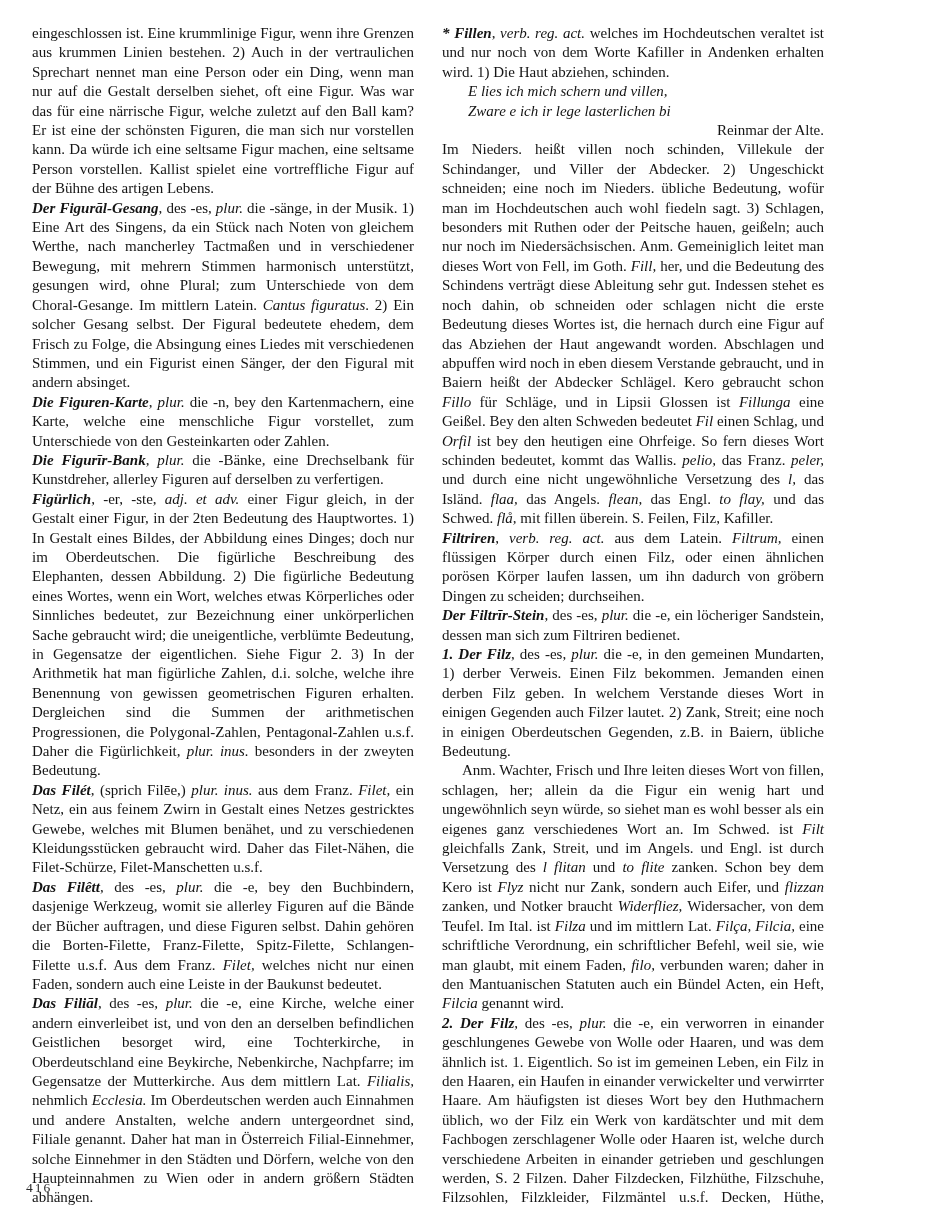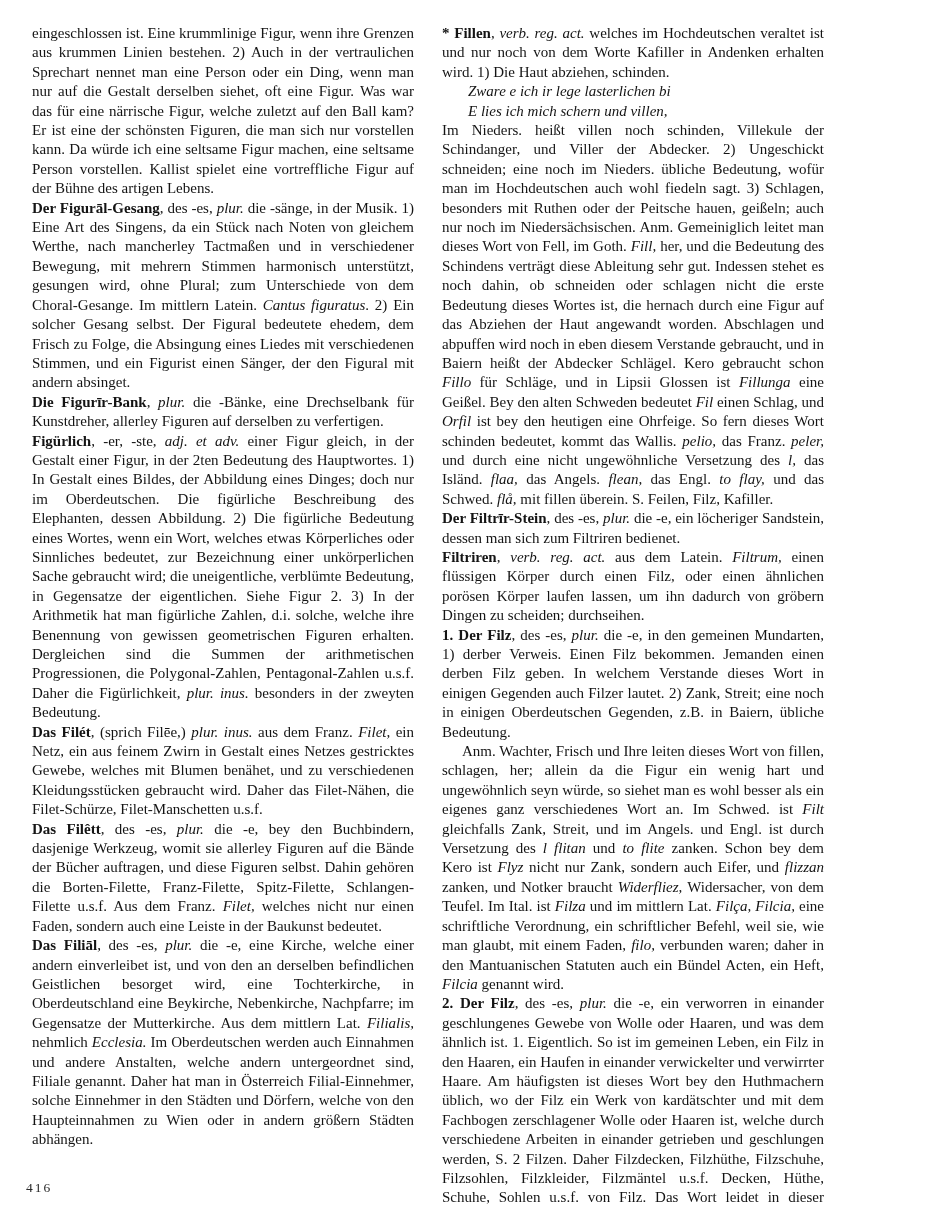--- a/index.html
+++ b/index.html
@@ -23,21 +23,21 @@
   }
   .col {
     width: 423px;
     font-size: 15px;
     line-height: 19.4px;
     text-align: justify;
     hyphens: auto;
     -webkit-hyphens: auto;
   }
   .para { margin: 0; }
-  .bold { font-weight: bold; }
+  .bold { font-weight: bold; font-style: italic; }
   .italic { font-style: italic; }
   .verse {
     text-align: left;
     padding-left: 26px;
     font-style: italic;
   }
   .attribution { text-align: right; }
   .anm { text-indent: 20px; }
   .page-number {
     position: absolute;
@@ -49,32 +49,34 @@
   }
 </style>
 </head>
 <body>
 
 <div class="page">
   <div class="columns">
     <div class="col" id="col-left">
         <div class="para plain"><span>eingeschlossen ist. Eine krummlinige Figur, wenn ihre Grenzen aus krummen Linien bestehen. 2) Auch in der vertraulichen Sprechart nennet man eine Person oder ein Ding, wenn man nur auf die Gestalt derselben siehet, oft eine Figur. Was war das für eine närrische Figur, welche zuletzt auf den Ball kam? Er ist eine der schönsten Figuren, die man sich nur vorstellen kann. Da würde ich eine seltsame Figur machen, eine seltsame Person vorstellen. Kallist spielet eine vortreffliche Figur auf der Bühne des artigen Lebens.</span></div>
         <div class="para entry"><span class="bold">Der Figurāl-Gesang</span><span>, des -es, </span><span class="italic">plur.</span><span> die -sänge, in der Musik. 1) Eine Art des Singens, da ein Stück nach Noten von gleichem Werthe, nach mancherley Tactmaßen und in verschiedener Bewegung, mit mehrern Stimmen harmonisch unterstützt, gesungen wird, ohne Plural; zum Unterschiede von dem Choral-Gesange. Im mittlern Latein. </span><span class="italic">Cantus figuratus</span><span>. 2) Ein solcher Gesang selbst. Der Figural bedeutete ehedem, dem Frisch zu Folge, die Absingung eines Liedes mit verschiedenen Stimmen, und ein Figurist einen Sänger, der den Figural mit andern absinget.</span></div>
+        <div class="para entry"><span class="bold">Die Figuren-Karte</span><span>, </span><span class="italic">plur.</span><span> die -n, bey den Kartenmachern, eine Karte, welche eine menschliche Figur vorstellet, zum Unterschiede von den Gesteinkarten oder Zahlen.</span></div>
         <div class="para entry"><span class="bold">Die Figurīr-Bank</span><span>, </span><span class="italic">plur.</span><span> die -Bänke, eine Drechselbank für Kunstdreher, allerley Figuren auf derselben zu verfertigen.</span></div>
         <div class="para entry"><span class="bold">Figürlich</span><span>, -er, -ste, </span><span class="italic">adj. et adv.</span><span> einer Figur gleich, in der Gestalt einer Figur, in der 2ten Bedeutung des Hauptwortes. 1) In Gestalt eines Bildes, der Abbildung eines Dinges; doch nur im Oberdeutschen. Die figürliche Beschreibung des Elephanten, dessen Abbildung. 2) Die figürliche Bedeutung eines Wortes, wenn ein Wort, welches etwas Körperliches oder Sinnliches bedeutet, zur Bezeichnung einer unkörperlichen Sache gebraucht wird; die uneigentliche, verblümte Bedeutung, in Gegensatze der eigentlichen. Siehe Figur 2. 3) In der Arithmetik hat man figürliche Zahlen, d.i. solche, welche ihre Benennung von gewissen geometrischen Figuren erhalten. Dergleichen sind die Summen der arithmetischen Progressionen, die Polygonal-Zahlen, Pentagonal-Zahlen u.s.f. Daher die Figürlichkeit, </span><span class="italic">plur. inus.</span><span> besonders in der zweyten Bedeutung.</span></div>
         <div class="para entry"><span class="bold">Das Filét</span><span>, (sprich Filēe,) </span><span class="italic">plur. inus.</span><span> aus dem Franz. </span><span class="italic">Filet,</span><span> ein Netz, ein aus feinem Zwirn in Gestalt eines Netzes gestricktes Gewebe, welches mit Blumen benähet, und zu verschiedenen Kleidungsstücken gebraucht wird. Daher das Filet-Nähen, die Filet-Schürze, Filet-Manschetten u.s.f.</span></div>
         <div class="para entry"><span class="bold">Das Filêtt</span><span>, des -es, </span><span class="italic">plur.</span><span> die -e, bey den Buchbindern, dasjenige Werkzeug, womit sie allerley Figuren auf die Bände der Bücher auftragen, und diese Figuren selbst. Dahin gehören die Borten-Filette, Franz-Filette, Spitz-Filette, Schlangen-Filette u.s.f. Aus dem Franz. </span><span class="italic">Filet,</span><span> welches nicht nur einen Faden, sondern auch eine Leiste in der Baukunst bedeutet.</span></div>
         <div class="para entry"><span class="bold">Das Filiāl</span><span>, des -es, </span><span class="italic">plur.</span><span> die -e, eine Kirche, welche einer andern einverleibet ist, und von den an derselben befindlichen Geistlichen besorget wird, eine Tochterkirche, in Oberdeutschland eine Beykirche, Nebenkirche, Nachpfarre; im Gegensatze der Mutterkirche. Aus dem mittlern Lat. </span><span class="italic">Filialis,</span><span> nehmlich </span><span class="italic">Ecclesia.</span><span> Im Oberdeutschen werden auch Einnahmen und andere Anstalten, welche andern untergeordnet sind, Filiale genannt. Daher hat man in Österreich Filial-Einnehmer, solche Einnehmer in den Städten und Dörfern, welche von den Haupteinnahmen zu Wien oder in andern größern Städten abhängen.</span></div>
       </div>
     <div class="col" id="col-right">
         <div class="para entry"><span class="bold">* Fillen</span><span>, </span><span class="italic">verb. reg. act.</span><span> welches im Hochdeutschen veraltet ist und nur noch von dem Worte Kafiller in Andenken erhalten wird. 1) Die Haut abziehen, schinden.</span></div>
+        <div class="para verse"><span class="italic">E lies ich mich schern und villen,</span></div>
         <div class="para verse"><span class="italic">Zware e ich ir lege lasterlichen bi</span></div>
-        <div class="para verse"><span class="italic">E lies ich mich schern und villen,</span></div>
+        <div class="para attribution"><span>Reinmar der Alte.</span></div>
         <div class="para plain"><span>Im Nieders. heißt villen noch schinden, Villekule der Schindanger, und Viller der Abdecker. 2) Ungeschickt schneiden; eine noch im Nieders. übliche Bedeutung, wofür man im Hochdeutschen auch wohl fiedeln sagt. 3) Schlagen, besonders mit Ruthen oder der Peitsche hauen, geißeln; auch nur noch im Niedersächsischen. Anm. Gemeiniglich leitet man dieses Wort von Fell, im Goth. </span><span class="italic">Fill,</span><span> her, und die Bedeutung des Schindens verträgt diese Ableitung sehr gut. Indessen stehet es noch dahin, ob schneiden oder schlagen nicht die erste Bedeutung dieses Wortes ist, die hernach durch eine Figur auf das Abziehen der Haut angewandt worden. Abschlagen und abpuffen wird noch in eben diesem Verstande gebraucht, und in Baiern heißt der Abdecker Schlägel. Kero gebraucht schon </span><span class="italic">Fillo</span><span> für Schläge, und in Lipsii Glossen ist </span><span class="italic">Fillunga</span><span> eine Geißel. Bey den alten Schweden bedeutet </span><span class="italic">Fil</span><span> einen Schlag, und </span><span class="italic">Orfil</span><span> ist bey den heutigen eine Ohrfeige. So fern dieses Wort schinden bedeutet, kommt das Wallis. </span><span class="italic">pelio,</span><span> das Franz. </span><span class="italic">peler,</span><span> und durch eine nicht ungewöhnliche Versetzung des </span><span class="italic">l,</span><span> das Isländ. </span><span class="italic">flaa,</span><span> das Angels. </span><span class="italic">flean,</span><span> das Engl. </span><span class="italic">to flay,</span><span> und das Schwed. </span><span class="italic">flå,</span><span> mit fillen überein. S. Feilen, Filz, Kafiller.</span></div>
+        <div class="para entry"><span class="bold">Filtriren</span><span>, </span><span class="italic">verb. reg. act.</span><span> aus dem Latein. </span><span class="italic">Filtrum,</span><span> einen flüssigen Körper durch einen Filz, oder einen ähnlichen porösen Körper laufen lassen, um ihn dadurch von gröbern Dingen zu scheiden; durchseihen.</span></div>
         <div class="para entry"><span class="bold">Der Filtrīr-Stein</span><span>, des -es, </span><span class="italic">plur.</span><span> die -e, ein löcheriger Sandstein, dessen man sich zum Filtriren bedienet.</span></div>
-        <div class="para entry"><span class="bold">Filtriren</span><span>, </span><span class="italic">verb. reg. act.</span><span> aus dem Latein. </span><span class="italic">Filtrum,</span><span> einen flüssigen Körper durch einen Filz, oder einen ähnlichen porösen Körper laufen lassen, um ihn dadurch von gröbern Dingen zu scheiden; durchseihen.</span></div>
         <div class="para entry"><span class="bold">1. Der Filz</span><span>, des -es, </span><span class="italic">plur.</span><span> die -e, in den gemeinen Mundarten, 1) derber Verweis. Einen Filz bekommen. Jemanden einen derben Filz geben. In welchem Verstande dieses Wort in einigen Gegenden auch Filzer lautet. 2) Zank, Streit; eine noch in einigen Oberdeutschen Gegenden, z.B. in Baiern, übliche Bedeutung.</span></div>
         <div class="para anm"><span>Anm. Wachter, Frisch und Ihre leiten dieses Wort von fillen, schlagen, her; allein da die Figur ein wenig hart und ungewöhnlich seyn würde, so siehet man es wohl besser als ein eigenes ganz verschiedenes Wort an. Im Schwed. ist </span><span class="italic">Filt</span><span> gleichfalls Zank, Streit, und im Angels. und Engl. ist durch Versetzung des </span><span class="italic">l flitan</span><span> und </span><span class="italic">to flite</span><span> zanken. Schon bey dem Kero ist </span><span class="italic">Flyz</span><span> nicht nur Zank, sondern auch Eifer, und </span><span class="italic">flizzan</span><span> zanken, und Notker braucht </span><span class="italic">Widerfliez,</span><span> Widersacher, von dem Teufel. Im Ital. ist </span><span class="italic">Filza</span><span> und im mittlern Lat. </span><span class="italic">Filça, Filcia,</span><span> eine schriftliche Verordnung, ein schriftlicher Befehl, weil sie, wie man glaubt, mit einem Faden, </span><span class="italic">filo,</span><span> verbunden waren; daher in den Mantuanischen Statuten auch ein Bündel Acten, ein Heft, </span><span class="italic">Filcia</span><span> genannt wird.</span></div>
         <div class="para entry"><span class="bold">2. Der Filz</span><span>, des -es, </span><span class="italic">plur.</span><span> die -e, ein verworren in einander geschlungenes Gewebe von Wolle oder Haaren, und was dem ähnlich ist. 1. Eigentlich. So ist im gemeinen Leben, ein Filz in den Haaren, ein Haufen in einander verwickelter und verwirrter Haare. Am häufigsten ist dieses Wort bey den Huthmachern üblich, wo der Filz ein Werk von kardätschter und mit dem Fachbogen zerschlagener Wolle oder Haaren ist, welche durch verschiedene Arbeiten in einander getrieben und geschlungen werden, S. 2 Filzen. Daher Filzdecken, Filzhüthe, Filzschuhe, Filzsohlen, Filzkleider, Filzmäntel u.s.f. Decken, Hüthe, Schuhe, Sohlen u.s.f. von Filz. Das Wort leidet in dieser Bedeutung nur in so fern einen Plural, als mehrere Arten oder</span></div>
       </div>
   </div>
   <div class="page-number">416</div>
 </div>
 
 </body></html>

